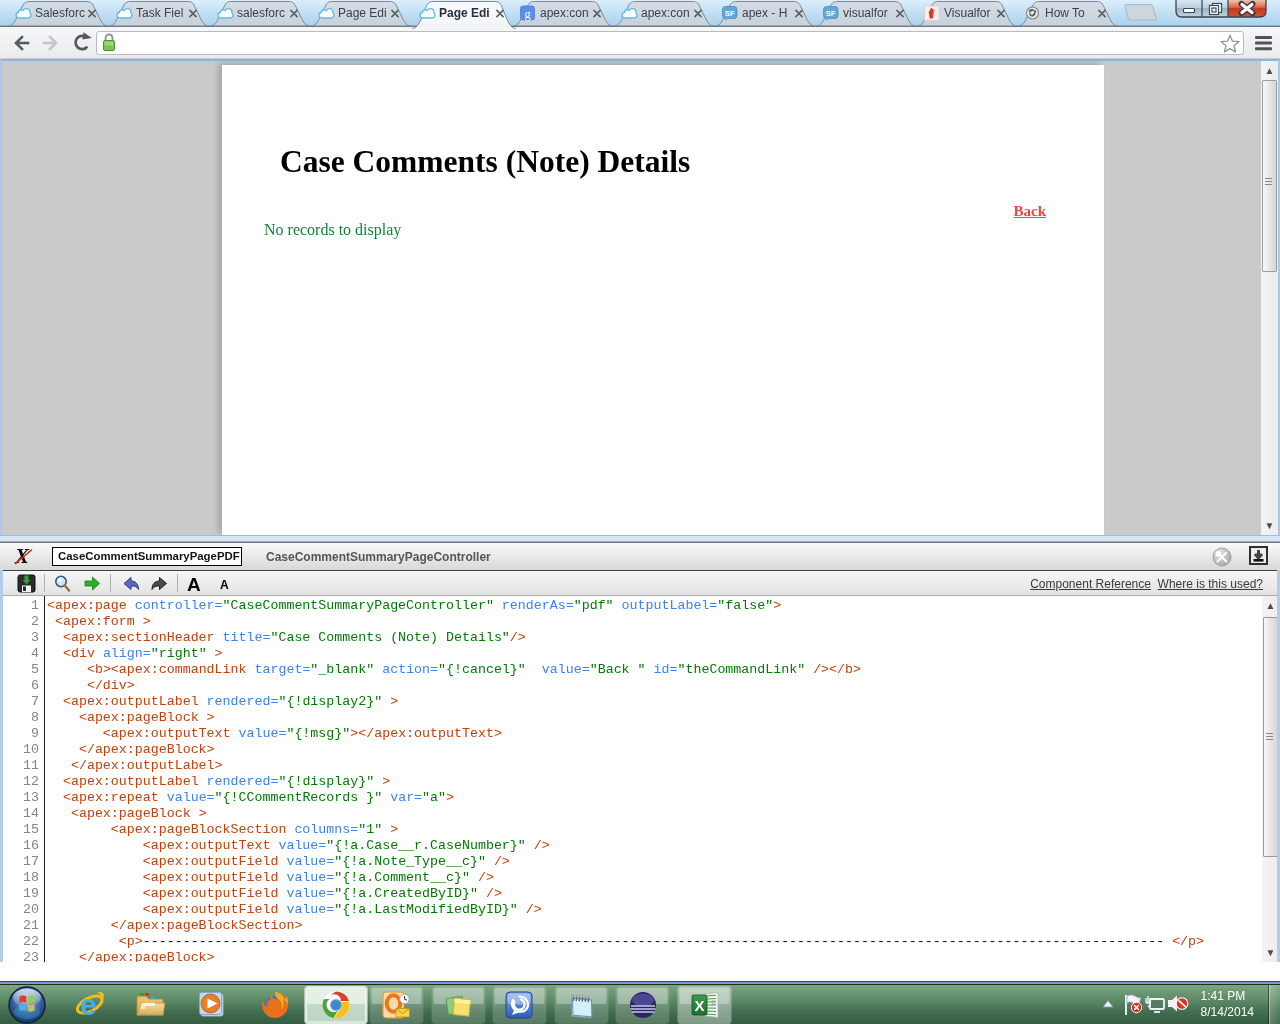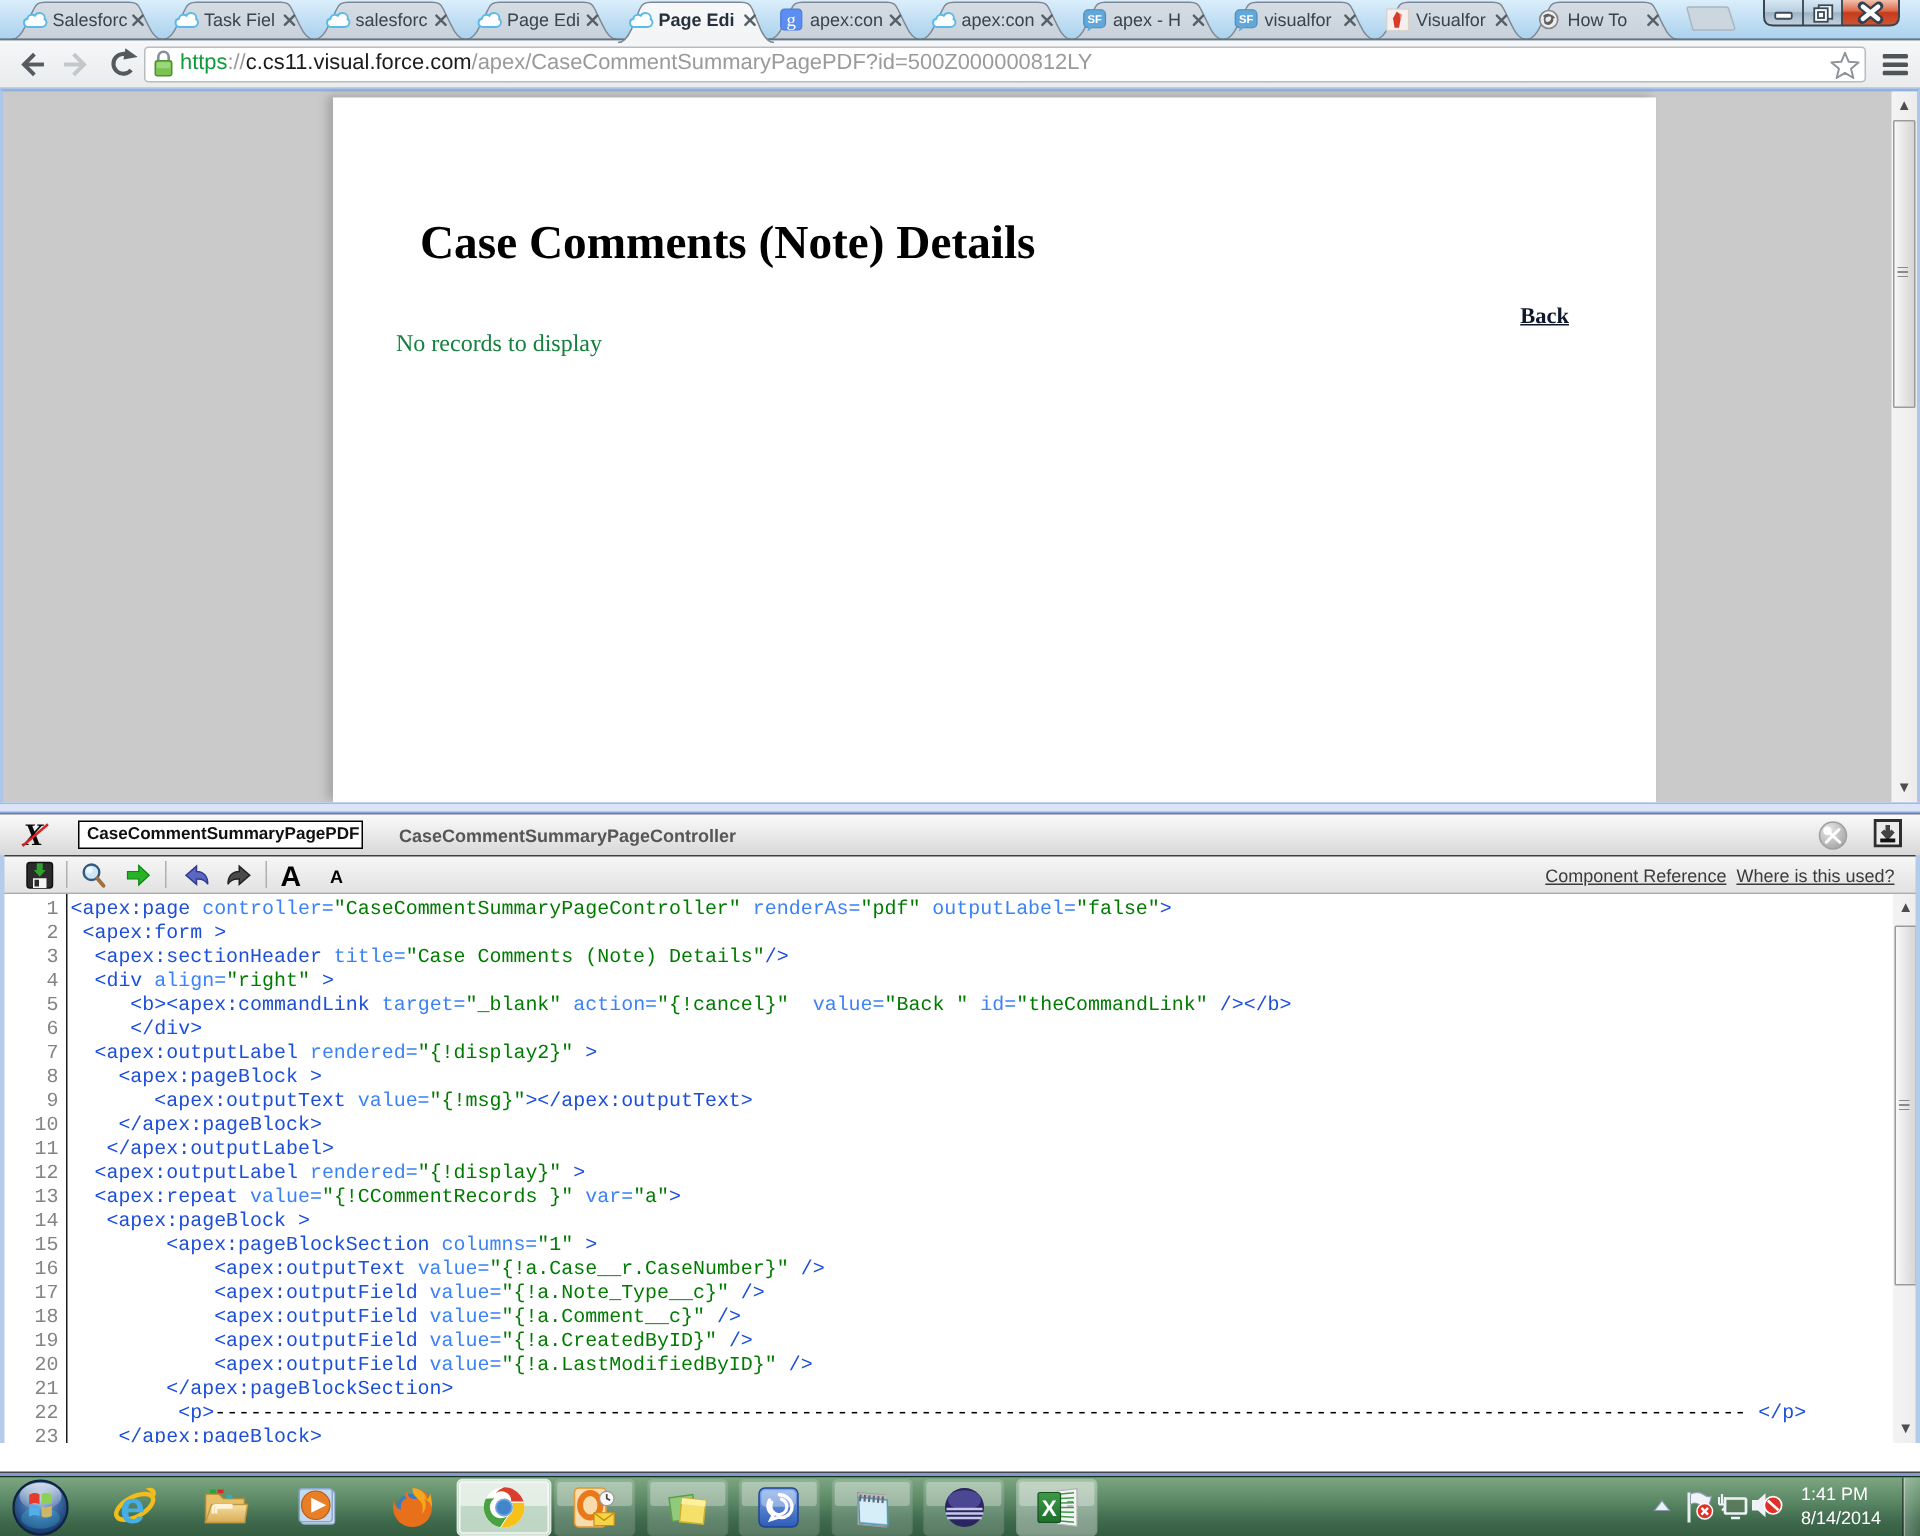--- a/index.html
+++ b/index.html
@@ -23,21 +23,21 @@
   #urltext .host { color:#1b1b1b; }
 
   
   #plugin { left:0; top:59px; width:1280px; height:476px; background:#cacaca;
     border-top:2px solid #8fb2e2; border-left:2px solid #adc6ea; border-right:2px solid #adc6ea; }
   #page { left:220px; top:4px; width:882px; height:470px; background:#fff;
     box-shadow:-4px -2px 6px rgba(0,0,0,.18); }
   #pdftitle { left:58px; top:79px; font-family:"Liberation Serif",serif; font-weight:bold;
     font-size:31.5px; color:#000; }
   #backlink { right:58px; top:138px; font-family:"Liberation Serif",serif; font-weight:bold;
-    font-size:15px; color:#0f172a; text-decoration:underline; }
+    font-size:15px; color:#ef4444; text-decoration:underline; }
   #norec { left:42px; top:156px; font-family:"Liberation Serif",serif; font-size:16px; color:#15803d; }
 
   
   .sb { width:17px; background:linear-gradient(90deg,#f4f4f4,#ececec); }
   .sb .arr { position:absolute; left:0; width:17px; height:17px; color:#4d4d4d;
     font-size:10px; line-height:17px; text-align:center; }
   .sb .thumb { position:absolute; left:1px; width:15px;
     background:linear-gradient(90deg,#f8f8f8,#e8e8e8 45%,#d5d5d5);
     border:1px solid #9b9b9b; border-radius:1px; }
   .sb .grip { position:absolute; left:4px; width:7px; height:8px;
@@ -61,21 +61,21 @@
   #dclinks span { text-decoration:underline; }
 
   
   #code { left:46px; top:596px; width:1216px; height:366px; background:#fff; overflow:hidden;
     font-family:"Liberation Mono",monospace; font-size:13.3px; line-height:16px; white-space:pre; }
   #gutter { left:0; top:596px; width:45px; height:366px; background:#fff;
     border-right:1px solid #1a1a1a; font-family:"Liberation Mono",monospace; font-size:13.3px;
     line-height:16px; color:#848484; text-align:right; padding-right:5px; }
   #codelines { position:absolute; left:1px; top:2px; }
   #gutternums { position:absolute; right:5px; top:2px; white-space:pre; }
-  .t { color:#1d4ed8; } 
+  .t { color:#c2410c; } 
   .a { color:#3b82f6;text-align:center; } 
   .s { color:#007b00; } 
 
   
   #statusbar { left:0; top:962px; width:1280px; height:20px;
     background:linear-gradient(#f2f2f2,#dedede);
     border-top:1px solid #8e8e8e; font-size:12px; color:#1d1d1d; }
   #statusbar .lbl { position:absolute; top:3px; }
   .stsep { position:absolute; top:2px; width:1px; height:16px; background:#9d9d9d; }
   #blueline2 { left:0; top:981px; width:1280px; height:3px; background:linear-gradient(#454545 0 1px, #7f9ad6 1px 3px); }
@@ -237,21 +237,20 @@
       <rect x="3.5" y="8.5" width="9" height="4" rx="1" fill="#9bd87a" stroke="none"></rect>
     </svg>
     <svg class="abs" style="left:1220px;top:7px" width="20" height="19" viewBox="0 0 20 19">
       <path d="M10,1.2 L12.5,7.2 L19,7.6 L14,11.8 L15.6,18 L10,14.6 L4.4,18 L6,11.8 L1,7.6 L7.5,7.2 Z" fill="none" stroke="#8d9399" stroke-width="1.3" stroke-linejoin="round"></path>
     </svg>
     <svg class="abs" style="left:1255px;top:9px" width="17" height="15" viewBox="0 0 17 15">
       <rect x="0" y="0" width="17" height="3" rx="1" fill="#505458"></rect>
       <rect x="0" y="5.6" width="17" height="3" rx="1" fill="#505458"></rect>
       <rect x="0" y="11.2" width="17" height="3" rx="1" fill="#505458"></rect>
     </svg>
-    <div class="abs" id="urltext"><span class="scheme">https</span>://<span class="host">c.cs11.visual.force.com</span>/apex/CaseCommentSummaryPagePDF?id=500Z000000812LY</div>
   </div>
 
   <div class="abs" id="plugin">
     <div class="abs" id="page">
       <div class="abs" id="pdftitle">Case Comments (Note) Details</div>
       <div class="abs" id="backlink">Back</div>
       <div class="abs" id="norec">No records to display</div>
     </div>
     <div class="abs sb" style="left:1259px;top:0;height:474px;">
       <div class="arr" style="top:1px;">▲</div>

